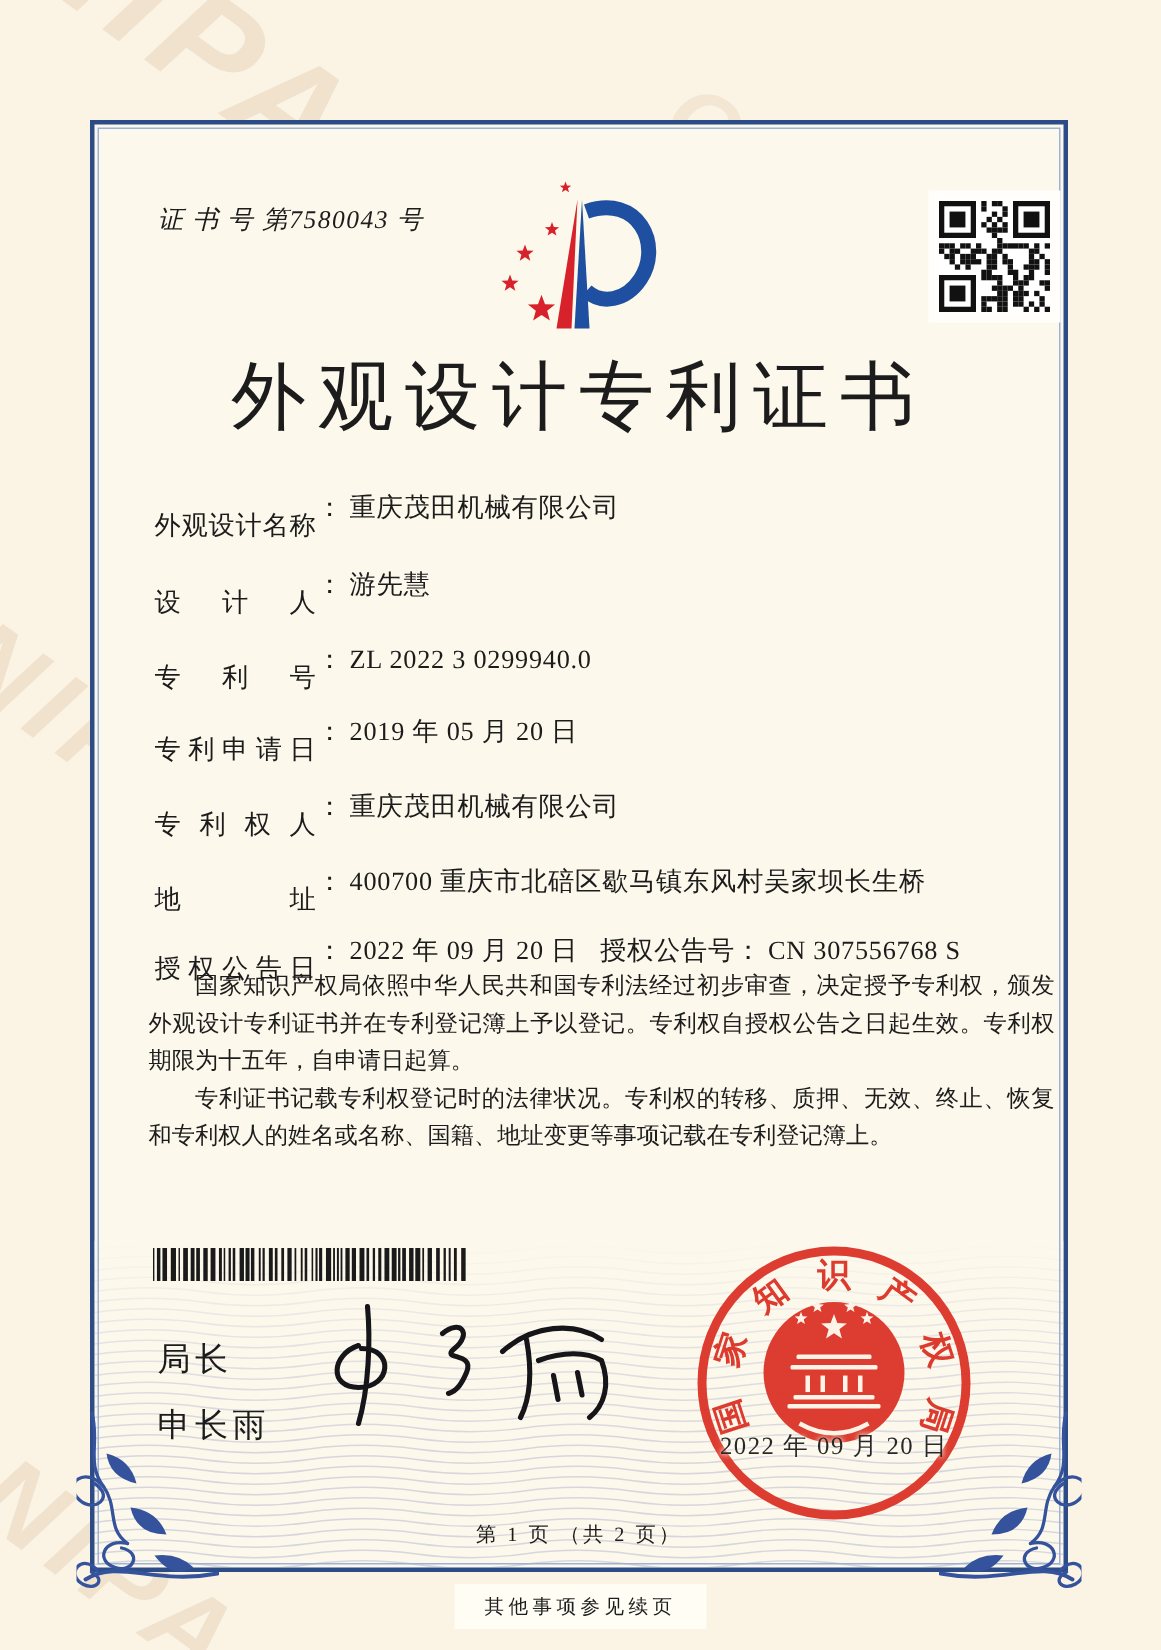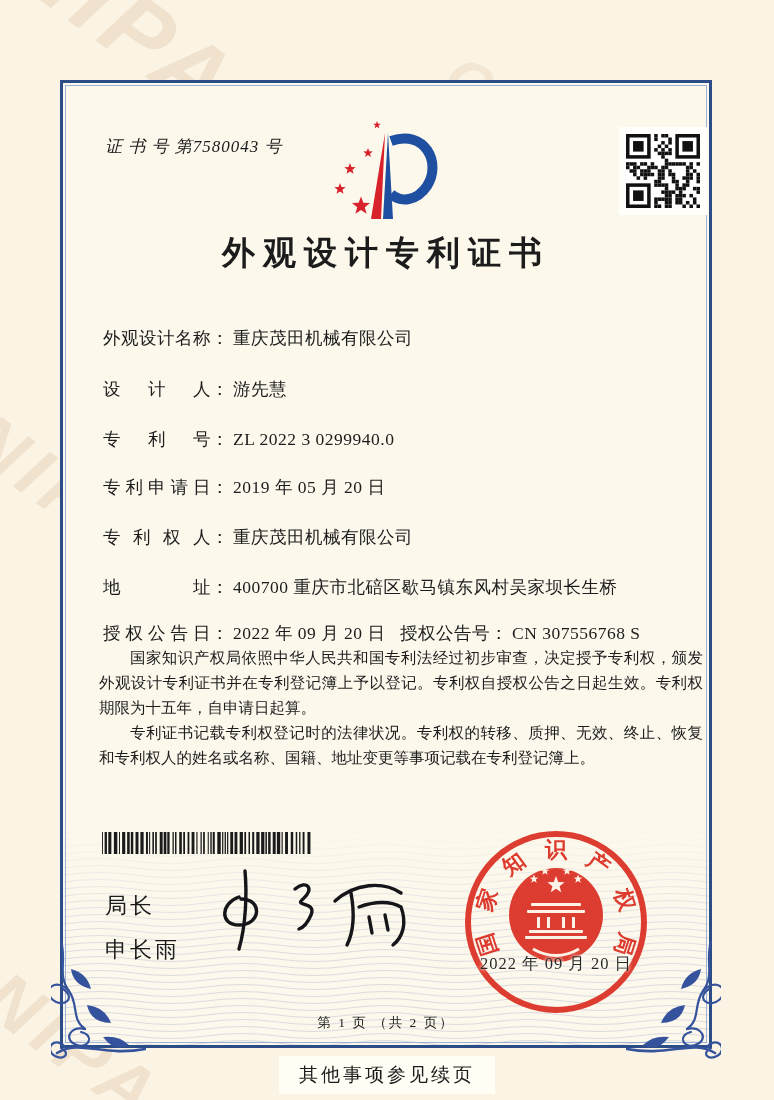--- a/index.html
+++ b/index.html
@@ -18,24 +18,24 @@
   .frame-inner{position:absolute;inset:2px;border:1.5px solid #9db2d6;pointer-events:none;z-index:4;}
 
   .certno{position:absolute;left:42px;top:52px;font-size:17px;letter-spacing:1px;z-index:5;font-style:italic;}
 
   .qrbox{position:absolute;left:556px;top:44px;width:88px;height:88px;background:#fffefb;
          display:flex;align-items:center;justify-content:center;z-index:5;}
 
   .logo{position:absolute;left:252px;top:36px;width:152px;height:110px;z-index:5;}
 
   .title{position:absolute;left:0;top:148px;width:100%;text-align:center;margin:0;
-         font-size:33px;font-weight:700;letter-spacing:8px;z-index:5;}
+         font-size:50px;font-weight:400;letter-spacing:8px;z-index:5;}
 
   .field-row{position:absolute;left:40px;font-size:17.5px;letter-spacing:0.5px;z-index:5;white-space:nowrap;}
-  .f-label{display:inline-block;width:108px;text-align:justify;text-align-last:justify;vertical-align:top;}
+  .f-label{display:inline-block;width:108px;text-align:justify;text-align-last:justify;vertical-align:top;margin-top:12px;}
   .f-value{margin-left:4px;}
   .grant-no{position:absolute;left:297px;top:0;}
 
   .body-text{position:absolute;left:36px;top:562px;width:604px;z-index:5;}
   .body-text p{margin:0;text-indent:2em;font-size:15.5px;line-height:25px;text-align:justify;}
 
   .barcode{position:absolute;left:38px;top:749px;z-index:6;}
 
   
   .panel{position:absolute;left:0;right:0;bottom:0;height:218px;z-index:2;overflow:hidden;}
@@ -57,21 +57,21 @@
   .seal-char{position:absolute;left:50%;top:50%;font-size:22px;font-weight:700;color:#dc3124;z-index:2;}
   .emblem{position:absolute;left:50%;top:50%;transform:translate(-50%,-56%);z-index:1;}
   .seal-date{position:absolute;left:0;top:116px;width:100%;text-align:center;font-size:16.5px;
              color:#1d1d1d;letter-spacing:1px;z-index:3;
              text-shadow:0 0 3px rgba(255,252,244,.95),0 0 5px rgba(255,252,244,.85);}
 
   .page-num{position:absolute;left:0;top:931px;width:100%;text-align:center;font-size:13.5px;
             letter-spacing:2px;z-index:6;}
 
   .cont-note{position:absolute;left:50%;top:1056px;transform:translateX(-50%);
-             background:#fffdf4;padding:6px 20px;font-size:19px;letter-spacing:3px;z-index:5;}
+             background:#fffdf4;padding:6px 20px;font-size:13px;letter-spacing:3px;z-index:5;}
 </style>
 </head>
 <body>
 
 <div class="page">
 
   <div class="wm" style="left:-70px;top:-55px;font-size:95px;">CNIPA</div>
   <div class="wm" style="left:430px;top:100px;font-size:60px;color:rgba(201,162,112,0.14);">CNIPA</div>
   <div class="wm" style="left:438px;top:292px;font-size:70px;">CNIPA</div>
   <div class="wm" style="left:-95px;top:430px;font-size:72px;">CNIPA</div>

